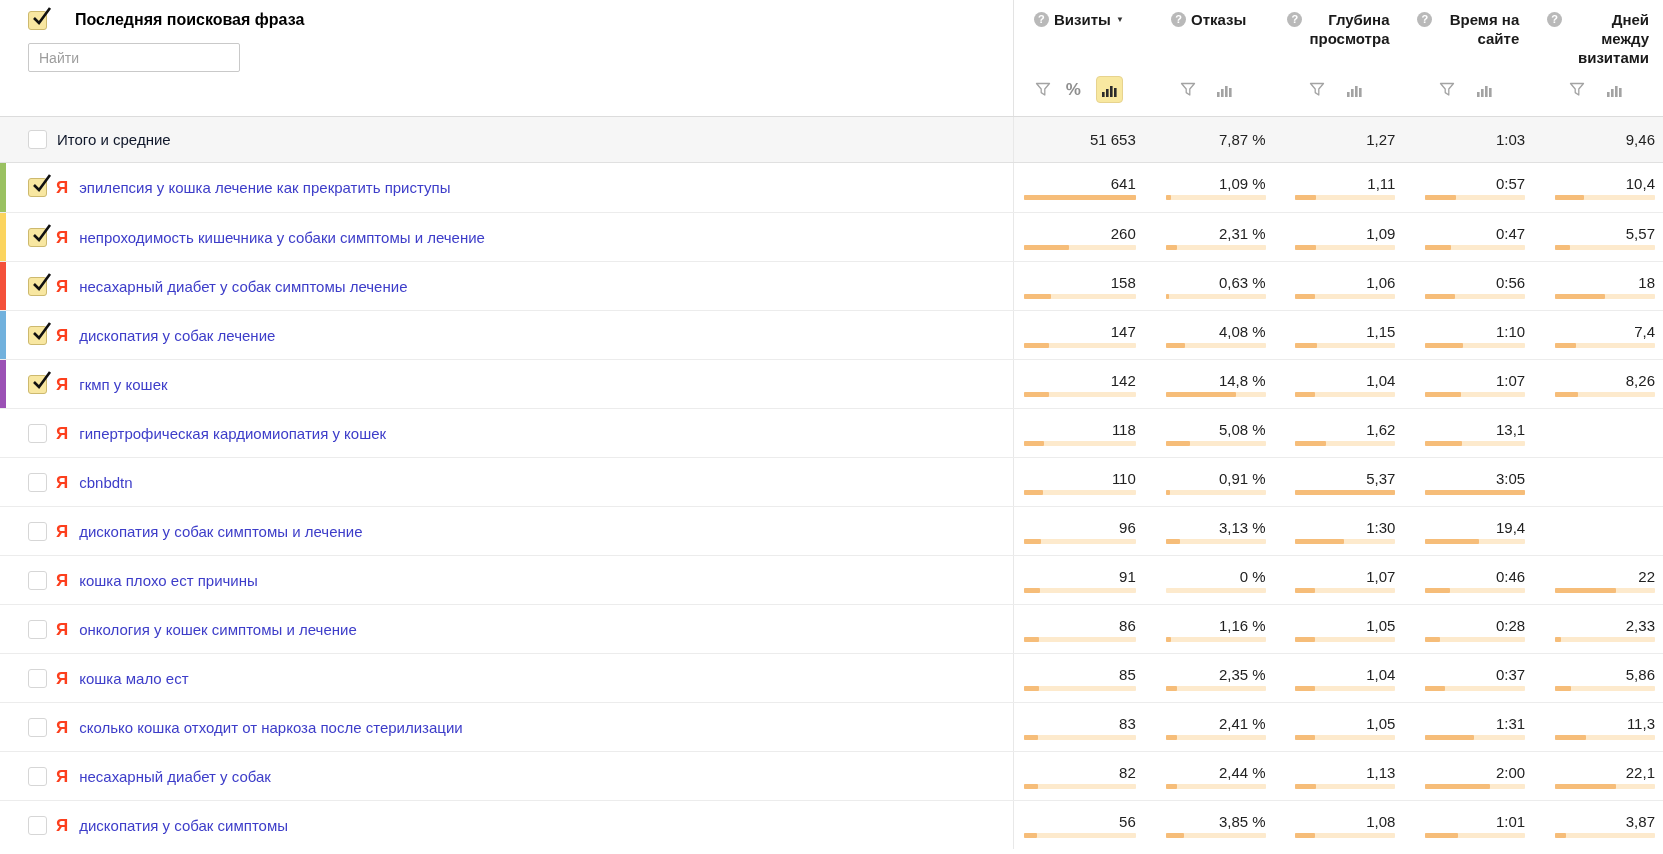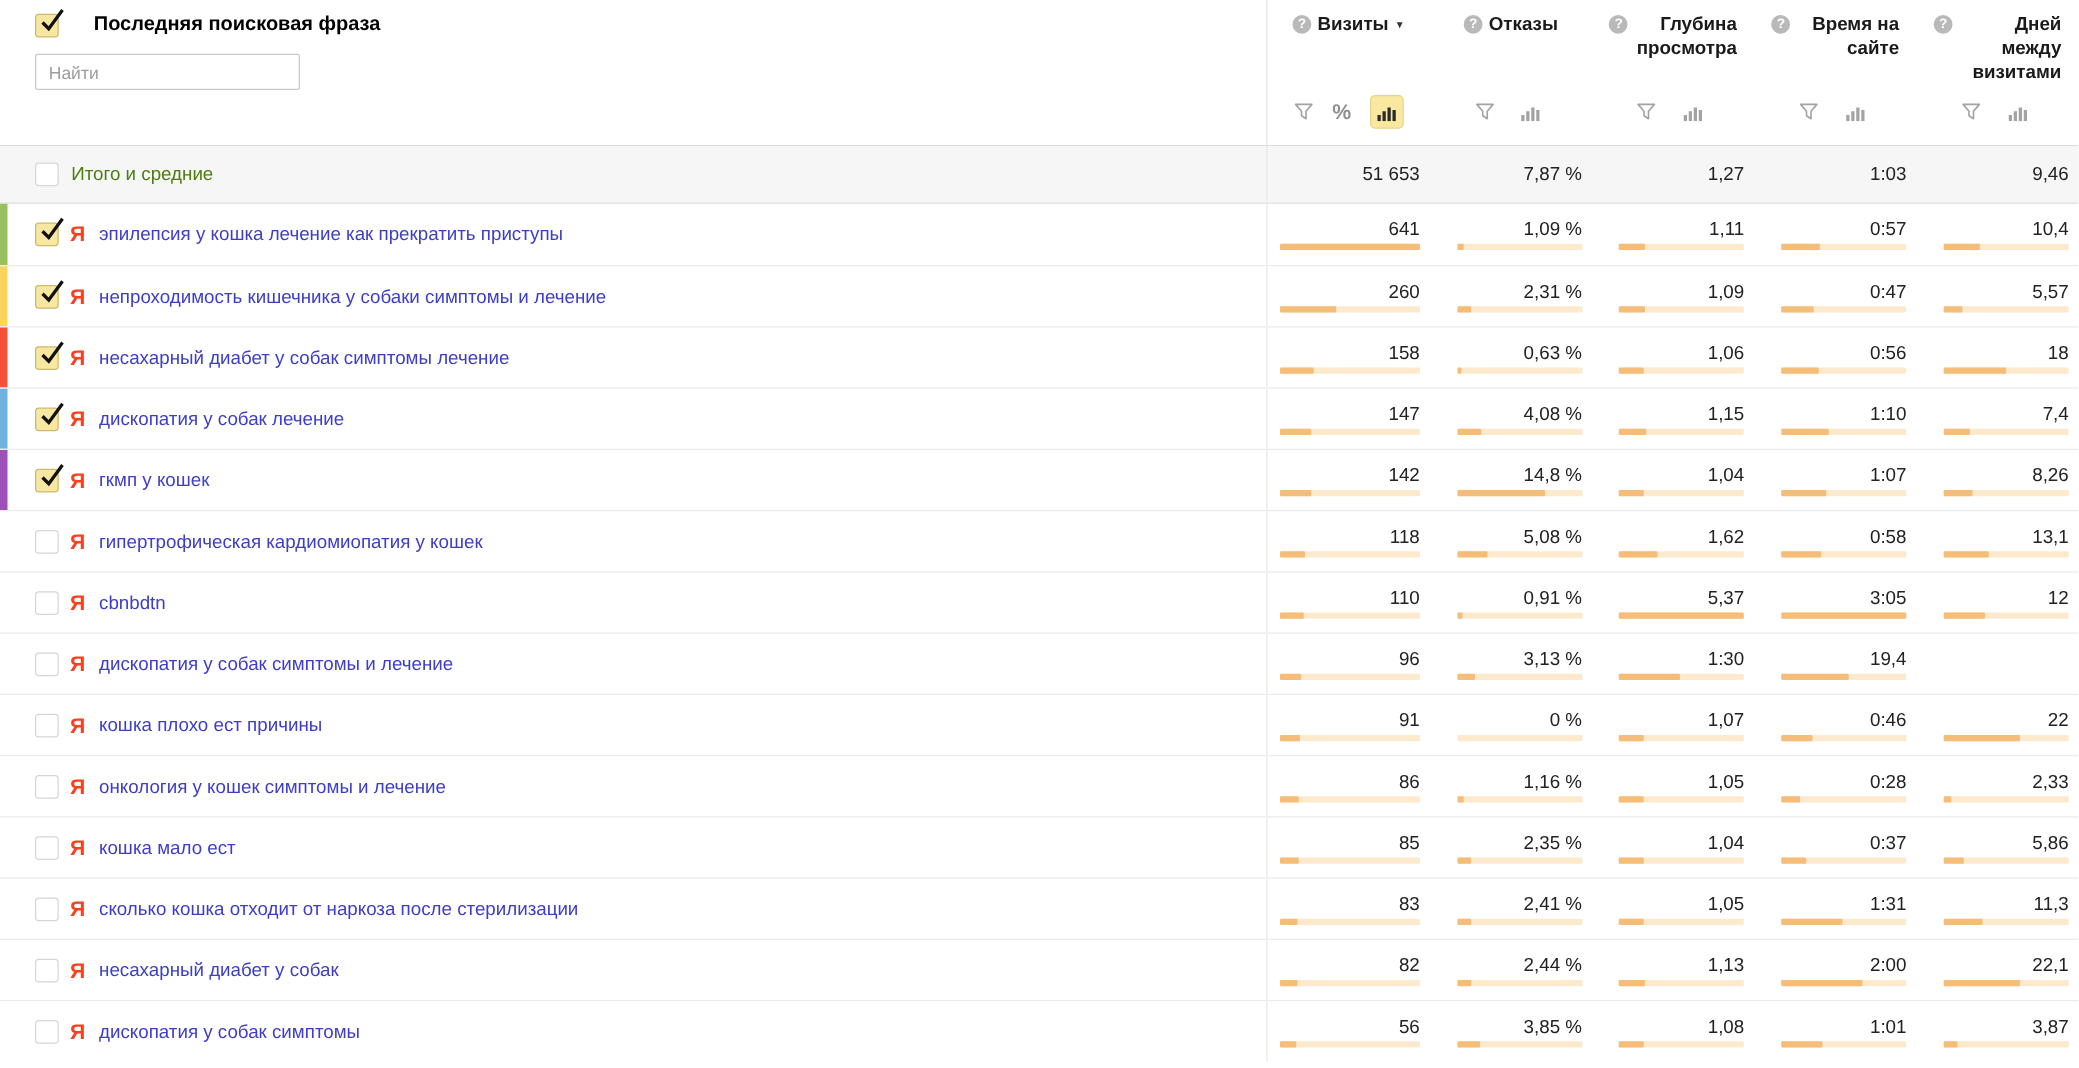--- a/index.html
+++ b/index.html
@@ -29,21 +29,21 @@
   .tools { margin-top:auto; margin-bottom:13px; display:flex; align-items:center; gap:15px; }
   .tool { cursor:pointer; display:flex; align-items:center; justify-content:center; }
   .pct-toggle { color:#8f8f8f; font-size:17px; font-weight:bold; }
   .chart-btn { width:27px; height:27px; border-radius:4px; }
   .chart-btn.active { background:#f8e8a0; border:1px solid #e7d38e; }
 
   
   .totals-row { display:flex; height:46px; background:#f6f6f6; border-bottom:1px solid #e0e0e0; }
   .totals-left { flex:0 0 1014px; border-right:1px solid #e8e8e8; display:flex;
                  align-items:center; padding-left:28px; gap:10px; }
-  .totals-label { font-size:15px; color:#4d7c0f; }
+  .totals-label { font-size:15px; color:#0f172a; }
 
   
   .row { display:flex; height:49px; border-top:1px solid #ececec; position:relative; }
   .row:first-child { border-top:none; }
   .phrase-cell { flex:0 0 1014px; border-right:1px solid #e8e8e8; display:flex;
                  align-items:center; padding-left:28px; position:relative; }
   .marker { position:absolute; left:0; top:0; bottom:0; width:6px; }
   .ya-icon { color:#fc3f1d; font-weight:bold; font-size:17px; margin-left:9px; line-height:1; }
   .phrase-link { color:#3d3dc9; font-size:15px; margin-left:11px; text-decoration:none;
                  cursor:pointer; white-space:nowrap; }
@@ -443,247 +443,235 @@
             <span class="fill" style="width:24.2%"></span>
           </span>
         </div>
         <div class="mcell">
           <span class="mval">1,62</span>
           <span class="bar" style="width:100px">
             <span class="fill" style="width:30.2%"></span>
           </span>
         </div>
         <div class="mcell">
-          <span class="mval">0:58</span>
+          <span class="mval">13,1</span>
+          <span class="bar" style="width:100px">
+            <span class="fill" style="width:36.4%"></span>
+          </span>
+        </div>
+      </div>
+      <div class="row">
+        <div class="phrase-cell">
+          <div class="cbx"></div>
+          <span class="ya-icon">Я</span>
+          <a class="phrase-link">cbnbdtn</a>
+        </div>
+        <div class="mcell">
+          <span class="mval">110</span>
+          <span class="bar" style="width:112px">
+            <span class="fill" style="width:17.2%"></span>
+          </span>
+        </div>
+        <div class="mcell">
+          <span class="mval">0,91 %</span>
+          <span class="bar" style="width:100px">
+            <span class="fill" style="width:4.3%"></span>
+          </span>
+        </div>
+        <div class="mcell">
+          <span class="mval">5,37</span>
+          <span class="bar" style="width:100px">
+            <span class="fill" style="width:100%"></span>
+          </span>
+        </div>
+        <div class="mcell">
+          <span class="mval">3:05</span>
+          <span class="bar" style="width:100px">
+            <span class="fill" style="width:100%"></span>
+          </span>
+        </div>
+      </div>
+      <div class="row">
+        <div class="phrase-cell">
+          <div class="cbx"></div>
+          <span class="ya-icon">Я</span>
+          <a class="phrase-link">дископатия у собак симптомы и лечение</a>
+        </div>
+        <div class="mcell">
+          <span class="mval">96</span>
+          <span class="bar" style="width:112px">
+            <span class="fill" style="width:15%"></span>
+          </span>
+        </div>
+        <div class="mcell">
+          <span class="mval">3,13 %</span>
+          <span class="bar" style="width:100px">
+            <span class="fill" style="width:14.9%"></span>
+          </span>
+        </div>
+        <div class="mcell">
+          <span class="mval">1:30</span>
+          <span class="bar" style="width:100px">
+            <span class="fill" style="width:48.6%"></span>
+          </span>
+        </div>
+        <div class="mcell">
+          <span class="mval">19,4</span>
+          <span class="bar" style="width:100px">
+            <span class="fill" style="width:53.9%"></span>
+          </span>
+        </div>
+      </div>
+      <div class="row">
+        <div class="phrase-cell">
+          <div class="cbx"></div>
+          <span class="ya-icon">Я</span>
+          <a class="phrase-link">кошка плохо ест причины</a>
+        </div>
+        <div class="mcell">
+          <span class="mval">91</span>
+          <span class="bar" style="width:112px">
+            <span class="fill" style="width:14.2%"></span>
+          </span>
+        </div>
+        <div class="mcell">
+          <span class="mval">0 %</span>
+          <span class="bar" style="width:100px">
+            <span class="fill" style="width:0%"></span>
+          </span>
+        </div>
+        <div class="mcell">
+          <span class="mval">1,07</span>
+          <span class="bar" style="width:100px">
+            <span class="fill" style="width:19.9%"></span>
+          </span>
+        </div>
+        <div class="mcell">
+          <span class="mval">0:46</span>
+          <span class="bar" style="width:100px">
+            <span class="fill" style="width:24.9%"></span>
+          </span>
+        </div>
+        <div class="mcell">
+          <span class="mval">22</span>
+          <span class="bar" style="width:100px">
+            <span class="fill" style="width:61.1%"></span>
+          </span>
+        </div>
+      </div>
+      <div class="row">
+        <div class="phrase-cell">
+          <div class="cbx"></div>
+          <span class="ya-icon">Я</span>
+          <a class="phrase-link">онкология у кошек симптомы и лечение</a>
+        </div>
+        <div class="mcell">
+          <span class="mval">86</span>
+          <span class="bar" style="width:112px">
+            <span class="fill" style="width:13.4%"></span>
+          </span>
+        </div>
+        <div class="mcell">
+          <span class="mval">1,16 %</span>
+          <span class="bar" style="width:100px">
+            <span class="fill" style="width:5.5%"></span>
+          </span>
+        </div>
+        <div class="mcell">
+          <span class="mval">1,05</span>
+          <span class="bar" style="width:100px">
+            <span class="fill" style="width:19.6%"></span>
+          </span>
+        </div>
+        <div class="mcell">
+          <span class="mval">0:28</span>
+          <span class="bar" style="width:100px">
+            <span class="fill" style="width:15.1%"></span>
+          </span>
+        </div>
+        <div class="mcell">
+          <span class="mval">2,33</span>
+          <span class="bar" style="width:100px">
+            <span class="fill" style="width:6.5%"></span>
+          </span>
+        </div>
+      </div>
+      <div class="row">
+        <div class="phrase-cell">
+          <div class="cbx"></div>
+          <span class="ya-icon">Я</span>
+          <a class="phrase-link">кошка мало ест</a>
+        </div>
+        <div class="mcell">
+          <span class="mval">85</span>
+          <span class="bar" style="width:112px">
+            <span class="fill" style="width:13.3%"></span>
+          </span>
+        </div>
+        <div class="mcell">
+          <span class="mval">2,35 %</span>
+          <span class="bar" style="width:100px">
+            <span class="fill" style="width:11.2%"></span>
+          </span>
+        </div>
+        <div class="mcell">
+          <span class="mval">1,04</span>
+          <span class="bar" style="width:100px">
+            <span class="fill" style="width:19.4%"></span>
+          </span>
+        </div>
+        <div class="mcell">
+          <span class="mval">0:37</span>
+          <span class="bar" style="width:100px">
+            <span class="fill" style="width:20%"></span>
+          </span>
+        </div>
+        <div class="mcell">
+          <span class="mval">5,86</span>
+          <span class="bar" style="width:100px">
+            <span class="fill" style="width:16.3%"></span>
+          </span>
+        </div>
+      </div>
+      <div class="row">
+        <div class="phrase-cell">
+          <div class="cbx"></div>
+          <span class="ya-icon">Я</span>
+          <a class="phrase-link">сколько кошка отходит от наркоза после стерилизации</a>
+        </div>
+        <div class="mcell">
+          <span class="mval">83</span>
+          <span class="bar" style="width:112px">
+            <span class="fill" style="width:12.9%"></span>
+          </span>
+        </div>
+        <div class="mcell">
+          <span class="mval">2,41 %</span>
+          <span class="bar" style="width:100px">
+            <span class="fill" style="width:11.5%"></span>
+          </span>
+        </div>
+        <div class="mcell">
+          <span class="mval">1,05</span>
+          <span class="bar" style="width:100px">
+            <span class="fill" style="width:19.6%"></span>
+          </span>
+        </div>
+        <div class="mcell">
+          <span class="mval">1:31</span>
+          <span class="bar" style="width:100px">
+            <span class="fill" style="width:49.2%"></span>
+          </span>
+        </div>
+        <div class="mcell">
+          <span class="mval">11,3</span>
           <span class="bar" style="width:100px">
             <span class="fill" style="width:31.4%"></span>
           </span>
         </div>
-        <div class="mcell">
-          <span class="mval">13,1</span>
-          <span class="bar" style="width:100px">
-            <span class="fill" style="width:36.4%"></span>
-          </span>
-        </div>
-      </div>
-      <div class="row">
-        <div class="phrase-cell">
-          <div class="cbx"></div>
-          <span class="ya-icon">Я</span>
-          <a class="phrase-link">cbnbdtn</a>
-        </div>
-        <div class="mcell">
-          <span class="mval">110</span>
-          <span class="bar" style="width:112px">
-            <span class="fill" style="width:17.2%"></span>
-          </span>
-        </div>
-        <div class="mcell">
-          <span class="mval">0,91 %</span>
-          <span class="bar" style="width:100px">
-            <span class="fill" style="width:4.3%"></span>
-          </span>
-        </div>
-        <div class="mcell">
-          <span class="mval">5,37</span>
-          <span class="bar" style="width:100px">
-            <span class="fill" style="width:100%"></span>
-          </span>
-        </div>
-        <div class="mcell">
-          <span class="mval">3:05</span>
-          <span class="bar" style="width:100px">
-            <span class="fill" style="width:100%"></span>
-          </span>
-        </div>
-        <div class="mcell">
-          <span class="mval">12</span>
-          <span class="bar" style="width:100px">
-            <span class="fill" style="width:33.3%"></span>
-          </span>
-        </div>
-      </div>
-      <div class="row">
-        <div class="phrase-cell">
-          <div class="cbx"></div>
-          <span class="ya-icon">Я</span>
-          <a class="phrase-link">дископатия у собак симптомы и лечение</a>
-        </div>
-        <div class="mcell">
-          <span class="mval">96</span>
-          <span class="bar" style="width:112px">
-            <span class="fill" style="width:15%"></span>
-          </span>
-        </div>
-        <div class="mcell">
-          <span class="mval">3,13 %</span>
-          <span class="bar" style="width:100px">
-            <span class="fill" style="width:14.9%"></span>
-          </span>
-        </div>
-        <div class="mcell">
-          <span class="mval">1:30</span>
-          <span class="bar" style="width:100px">
-            <span class="fill" style="width:48.6%"></span>
-          </span>
-        </div>
-        <div class="mcell">
-          <span class="mval">19,4</span>
-          <span class="bar" style="width:100px">
-            <span class="fill" style="width:53.9%"></span>
-          </span>
-        </div>
-      </div>
-      <div class="row">
-        <div class="phrase-cell">
-          <div class="cbx"></div>
-          <span class="ya-icon">Я</span>
-          <a class="phrase-link">кошка плохо ест причины</a>
-        </div>
-        <div class="mcell">
-          <span class="mval">91</span>
-          <span class="bar" style="width:112px">
-            <span class="fill" style="width:14.2%"></span>
-          </span>
-        </div>
-        <div class="mcell">
-          <span class="mval">0 %</span>
-          <span class="bar" style="width:100px">
-            <span class="fill" style="width:0%"></span>
-          </span>
-        </div>
-        <div class="mcell">
-          <span class="mval">1,07</span>
-          <span class="bar" style="width:100px">
-            <span class="fill" style="width:19.9%"></span>
-          </span>
-        </div>
-        <div class="mcell">
-          <span class="mval">0:46</span>
-          <span class="bar" style="width:100px">
-            <span class="fill" style="width:24.9%"></span>
-          </span>
-        </div>
-        <div class="mcell">
-          <span class="mval">22</span>
-          <span class="bar" style="width:100px">
-            <span class="fill" style="width:61.1%"></span>
-          </span>
-        </div>
-      </div>
-      <div class="row">
-        <div class="phrase-cell">
-          <div class="cbx"></div>
-          <span class="ya-icon">Я</span>
-          <a class="phrase-link">онкология у кошек симптомы и лечение</a>
-        </div>
-        <div class="mcell">
-          <span class="mval">86</span>
-          <span class="bar" style="width:112px">
-            <span class="fill" style="width:13.4%"></span>
-          </span>
-        </div>
-        <div class="mcell">
-          <span class="mval">1,16 %</span>
-          <span class="bar" style="width:100px">
-            <span class="fill" style="width:5.5%"></span>
-          </span>
-        </div>
-        <div class="mcell">
-          <span class="mval">1,05</span>
-          <span class="bar" style="width:100px">
-            <span class="fill" style="width:19.6%"></span>
-          </span>
-        </div>
-        <div class="mcell">
-          <span class="mval">0:28</span>
-          <span class="bar" style="width:100px">
-            <span class="fill" style="width:15.1%"></span>
-          </span>
-        </div>
-        <div class="mcell">
-          <span class="mval">2,33</span>
-          <span class="bar" style="width:100px">
-            <span class="fill" style="width:6.5%"></span>
-          </span>
-        </div>
-      </div>
-      <div class="row">
-        <div class="phrase-cell">
-          <div class="cbx"></div>
-          <span class="ya-icon">Я</span>
-          <a class="phrase-link">кошка мало ест</a>
-        </div>
-        <div class="mcell">
-          <span class="mval">85</span>
-          <span class="bar" style="width:112px">
-            <span class="fill" style="width:13.3%"></span>
-          </span>
-        </div>
-        <div class="mcell">
-          <span class="mval">2,35 %</span>
-          <span class="bar" style="width:100px">
-            <span class="fill" style="width:11.2%"></span>
-          </span>
-        </div>
-        <div class="mcell">
-          <span class="mval">1,04</span>
-          <span class="bar" style="width:100px">
-            <span class="fill" style="width:19.4%"></span>
-          </span>
-        </div>
-        <div class="mcell">
-          <span class="mval">0:37</span>
-          <span class="bar" style="width:100px">
-            <span class="fill" style="width:20%"></span>
-          </span>
-        </div>
-        <div class="mcell">
-          <span class="mval">5,86</span>
-          <span class="bar" style="width:100px">
-            <span class="fill" style="width:16.3%"></span>
-          </span>
-        </div>
-      </div>
-      <div class="row">
-        <div class="phrase-cell">
-          <div class="cbx"></div>
-          <span class="ya-icon">Я</span>
-          <a class="phrase-link">сколько кошка отходит от наркоза после стерилизации</a>
-        </div>
-        <div class="mcell">
-          <span class="mval">83</span>
-          <span class="bar" style="width:112px">
-            <span class="fill" style="width:12.9%"></span>
-          </span>
-        </div>
-        <div class="mcell">
-          <span class="mval">2,41 %</span>
-          <span class="bar" style="width:100px">
-            <span class="fill" style="width:11.5%"></span>
-          </span>
-        </div>
-        <div class="mcell">
-          <span class="mval">1,05</span>
-          <span class="bar" style="width:100px">
-            <span class="fill" style="width:19.6%"></span>
-          </span>
-        </div>
-        <div class="mcell">
-          <span class="mval">1:31</span>
-          <span class="bar" style="width:100px">
-            <span class="fill" style="width:49.2%"></span>
-          </span>
-        </div>
-        <div class="mcell">
-          <span class="mval">11,3</span>
-          <span class="bar" style="width:100px">
-            <span class="fill" style="width:31.4%"></span>
-          </span>
-        </div>
       </div>
       <div class="row">
         <div class="phrase-cell">
           <div class="cbx"></div>
           <span class="ya-icon">Я</span>
           <a class="phrase-link">несахарный диабет у собак</a>
         </div>
         <div class="mcell">
           <span class="mval">82</span>
           <span class="bar" style="width:112px">

